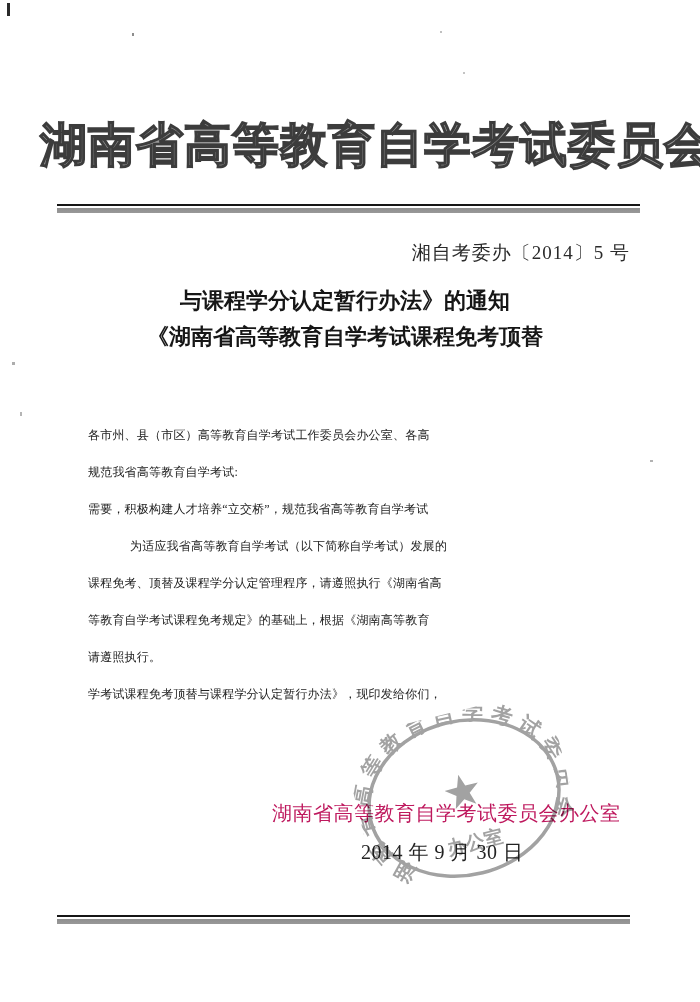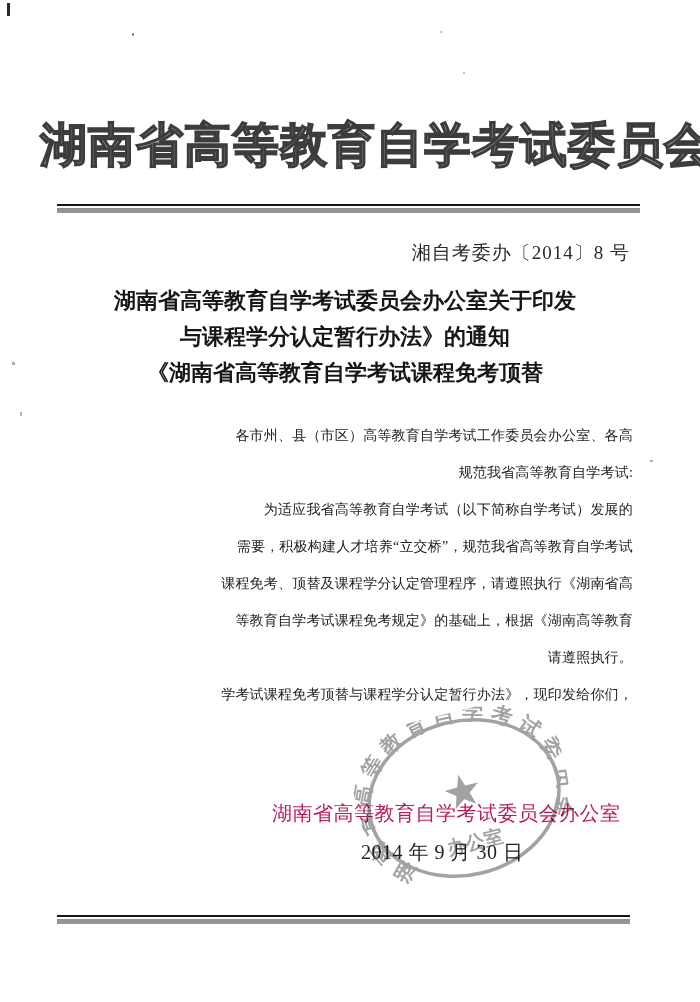--- a/index.html
+++ b/index.html
@@ -56,25 +56,24 @@
     font-weight: bold;
     font-size: 22px;
     line-height: 36px;
     color: #161616;
   }
 
   
   .text-block {
     position: absolute;
     top: 417px; left: 88px; width: 545px;
-    font-size: 14px;
+    font-size: 12px;
     letter-spacing: 0.2px;
     line-height: 37px;
     color: #222222;
-    text-align: right;
   }
   .text-block .line { white-space: nowrap; }
   .text-block .indent { padding-left: 42px; }
 
   
   .signature {
     position: absolute;
     top: 800px; left: 272px;
     font-size: 20px;
     letter-spacing: 0.5px;
@@ -125,36 +124,35 @@
   <div class="speck sp2"></div>
   <div class="speck sp3"></div>
   <div class="speck sp4"></div>
   <div class="speck sp5"></div>
   <div class="speck sp6"></div>
 
   <div class="letterhead">湖南省高等教育自学考试委员会</div>
 
   <div class="double-rule rule-top"></div>
 
-  <div class="doc-number">湘自考委办〔2014〕8 号</div>
+  <div class="doc-number">湘自考委办〔2014〕5 号</div>
 
   <div class="doc-title">
-    <div class="title-line">湖南省高等教育自学考试委员会办公室关于印发</div>
     <div class="title-line">与课程学分认定暂行办法》的通知</div>
     <div class="title-line">《湖南省高等教育自学考试课程免考顶替</div>
   </div>
 
   <div class="text-block">
     <div>
       <div class="line">各市州、县（市区）高等教育自学考试工作委员会办公室、各高</div>
       <div class="line">规范我省高等教育自学考试:</div>
     </div>
     <div>
+      <div class="line">需要，积极构建人才培养“立交桥”，规范我省高等教育自学考试</div>
       <div class="line indent">为适应我省高等教育自学考试（以下简称自学考试）发展的</div>
-      <div class="line">需要，积极构建人才培养“立交桥”，规范我省高等教育自学考试</div>
       <div class="line">课程免考、顶替及课程学分认定管理程序，请遵照执行《湖南省高</div>
       <div class="line">等教育自学考试课程免考规定》的基础上，根据《湖南高等教育</div>
       <div class="line">请遵照执行。</div>
       <div class="line">学考试课程免考顶替与课程学分认定暂行办法》，现印发给你们，</div>
     </div>
   </div>
 
   <div class="signature">湖南省高等教育自学考试委员会办公室</div>
   <div class="date-line">2014 年 9 月 30 日</div>
 

